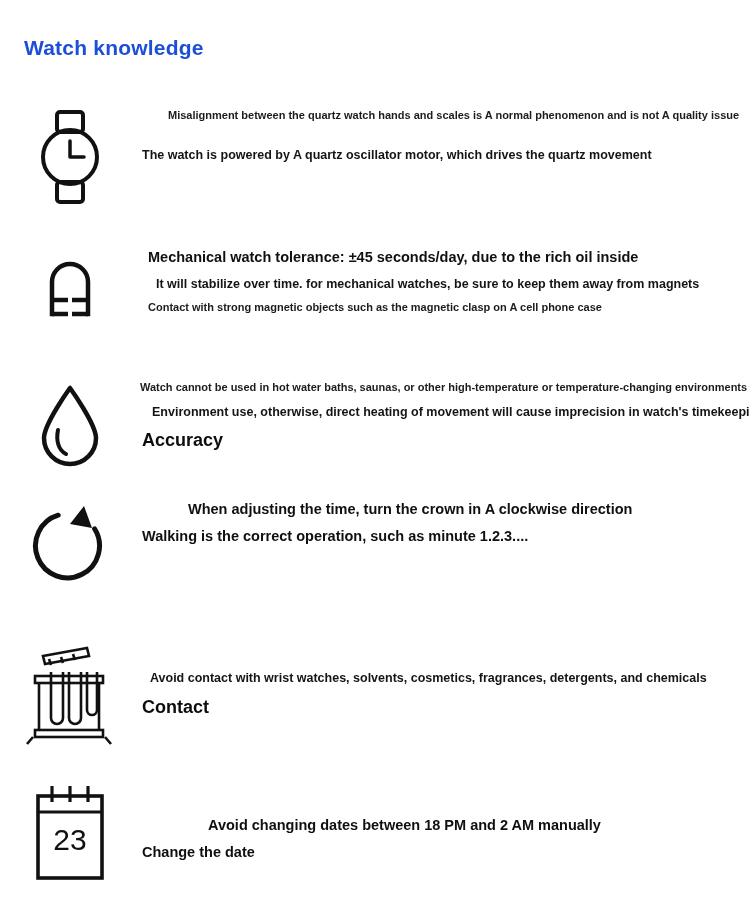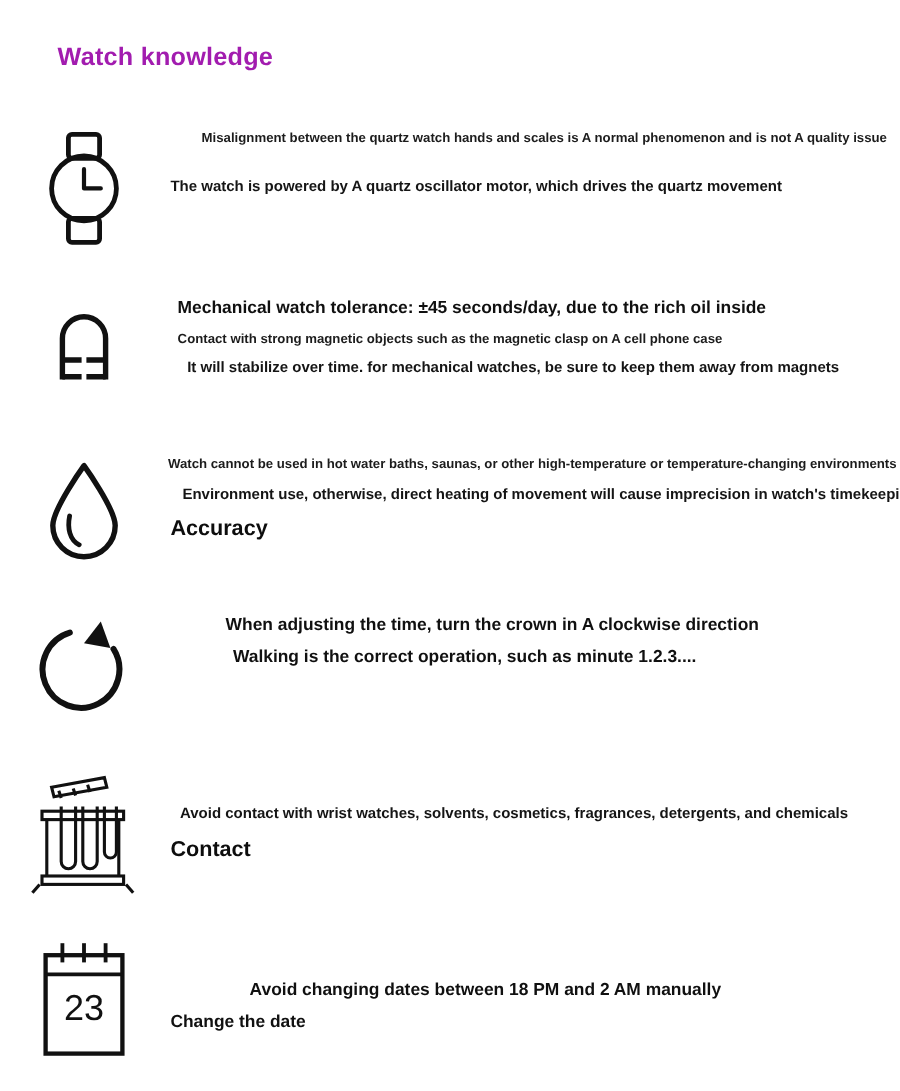--- a/index.html
+++ b/index.html
@@ -15,26 +15,26 @@
     overflow: hidden;
   }
   .page {
     position: relative;
     width: 750px;
     height: 909px;
     box-sizing: border-box;
   }
   .page-title {
     position: absolute;
-    left: 48px;
+    left: 24px;
     top: 36px;
     font-size: 21px;
     font-weight: bold;
     letter-spacing: 0.2px;
-    color: #a21caf;
+    color: #1d4ed8;
   }
   .section {
     position: absolute;
     left: 0;
     width: 630px;
     display: flex;
     align-items: flex-start;
   }
   .icon-cell {
     width: 140px;
@@ -69,21 +69,21 @@
     color: #101010;
   }
   .line.xlarge {
     font-size: 18px;
     font-weight: bold;
     color: #0d0d0d;
   }
   .sec-1 { top: 108px; }
   .sec-2 { top: 248px; }
   .sec-3 { top: 380px; }
-  .sec-4 { top: 512px; text-align: center; }
+  .sec-4 { top: 500px; }
   .sec-5 { top: 640px; }
   .sec-6 { top: 780px; }
 
   .sec-1 .l0 { margin-left: 28px; }
   .sec-1 .l1 { margin-left: 2px; margin-top: 24px; }
 
   .sec-2 .l0 { margin-left: 8px; }
   .sec-2 .l1 { margin-left: 16px; margin-top: 8px; }
   .sec-2 .l2 { margin-left: 8px; margin-top: 8px; }
 
@@ -140,22 +140,22 @@
           <path d="M20 66 L20 34 A18 18 0 0 1 56 34 L56 66" fill="none" stroke="#111" stroke-width="4.5" stroke-linecap="square"></path>
           <line x1="20" y1="52" x2="36" y2="52" stroke="#111" stroke-width="4.5"></line>
           <line x1="40" y1="52" x2="56" y2="52" stroke="#111" stroke-width="4.5"></line>
           <line x1="20" y1="66" x2="36" y2="66" stroke="#111" stroke-width="4.5"></line>
           <line x1="40" y1="66" x2="56" y2="66" stroke="#111" stroke-width="4.5"></line>
         </svg>
       </span>
     </div>
     <div class="text-cell">
       <span class="line large l0">Mechanical watch tolerance: ±45 seconds/day, due to the rich oil inside</span>
+      <span class="line medium l1">It will stabilize over time. for mechanical watches, be sure to keep them away from magnets</span>
       <span class="line small l2">Contact with strong magnetic objects such as the magnetic clasp on A cell phone case</span>
-      <span class="line medium l1">It will stabilize over time. for mechanical watches, be sure to keep them away from magnets</span>
     </div>
   </div>
 
   <div class="section sec-3">
     <div class="icon-cell">
       <span>
         <svg width="76" height="92" viewBox="0 0 76 92">
           <path d="M38 8 C38 8 12 44 12 58 A26 26 0 0 0 64 58 C64 44 38 8 38 8 Z" fill="none" stroke="#111" stroke-width="4.5" stroke-linejoin="round"></path>
           <path d="M26 50 C24 60 26 70 34 74" fill="none" stroke="#111" stroke-width="4" stroke-linecap="round"></path>
         </svg>

